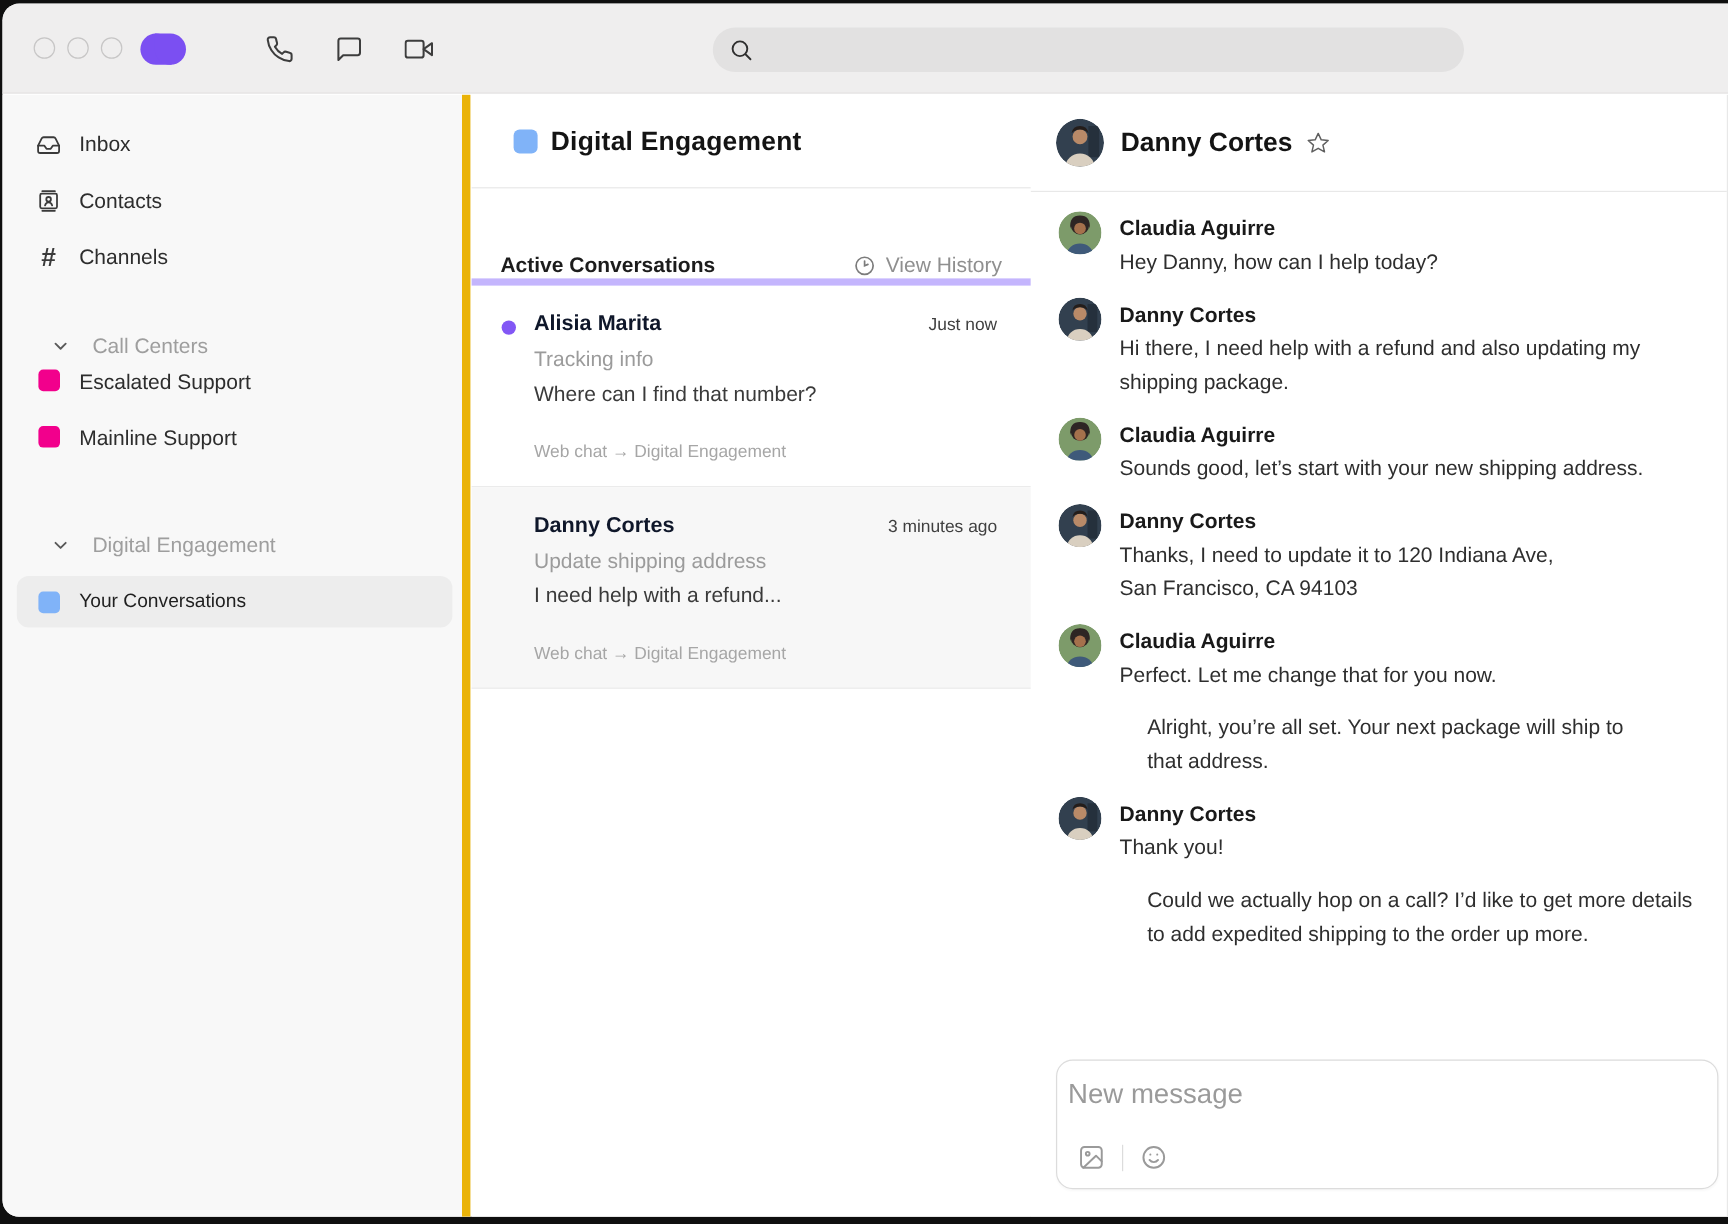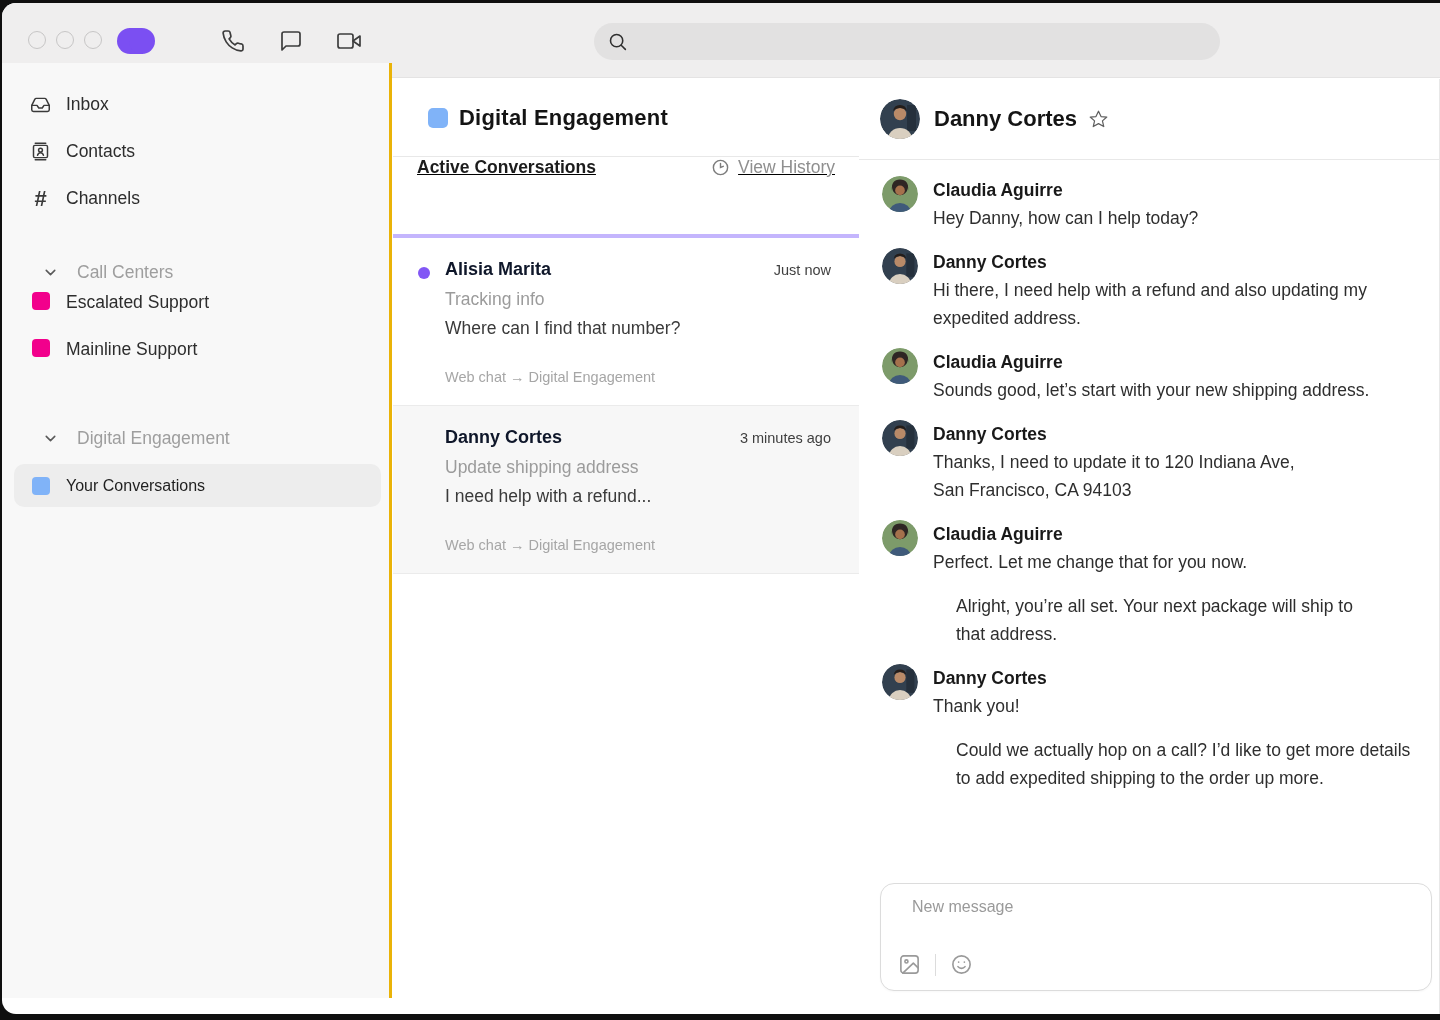--- a/index.html
+++ b/index.html
@@ -19,22 +19,22 @@
   .topicon { position:absolute; top:26px; width:24px; height:24px; color:#3d3d3d; }
   .ti-phone{left:219px;} .ti-chat{left:277px;} .ti-video{left:335px;}
   .searchwrap { position:absolute; left:592px; top:20px; width:626px; height:37px;
                 background:#e2e1e1; border-radius:19px; display:flex; align-items:center; }
   .search-icon { margin-left:13px; width:21px; height:21px; color:#2f2f2f; flex:none; }
   .searchwrap input { flex:1; border:none; outline:none; background:transparent;
                       font-size:16px; color:#333; padding:0 14px 0 9px;
                       font-family:"Liberation Sans",sans-serif; }
 
   
-  .sidebar { position:absolute; left:0; top:60px; width:390px; height:935px;
-             background:#f8f8f8; border-right:3px solid #eab308; }
+  .sidebar { position:absolute; left:0; top:76px; width:390px; height:935px;
+             background:#f8f8f8; border-right:7px solid #eab308; }
   .side-item { display:flex; align-items:center; height:47px; padding-left:28px;
                color:#2d2d2d; font-size:17.5px; cursor:pointer; }
   .side-item .sicon { width:21px; height:21px; color:#3a3a3a; margin-right:15px; flex:none; }
   .hashglyph { width:21px; margin-right:15px; font-size:22px; font-weight:600; color:#3a3a3a;
                text-align:center; line-height:21px; }
   .section-head { display:flex; align-items:center; height:40px; padding-left:40px;
                   color:#9e9e9e; font-size:17.5px; cursor:pointer; }
   .section-head .chev { width:17px; height:17px; margin-right:18px; color:#5a5a5a; flex:none; }
   .chan-item { display:flex; height:47px; padding-left:30px;
                color:#2d2d2d; font-size:17.5px; cursor:pointer; }
@@ -42,22 +42,22 @@
   .sel-pill { margin:6px 8px 0 12px; height:43px; border-radius:10px; background:#ededed;
               display:flex; align-items:center; padding-left:18px;text-align:right; }
   .mt-inbox{margin-top:18px;} .mt-sect1{margin-top:30px;} .mt-sect2{margin-top:32px;}
 
   
   .convpanel { position:absolute; left:391px; top:76px; width:466px; height:935px; background:#fff; }
   .conv-title-row { height:78px; border-bottom:1px solid #e8e8e8; display:flex;
                     align-items:center; padding-left:35px; }
   .blue-sq { width:20px; height:20px; border-radius:5px; margin-right:11px; flex:none; }
   .conv-title { font-size:22px; font-weight:700; color:#141414; letter-spacing:.2px; }
-  .list-head { height:81px; border-bottom:4px solid #c4b5fd; display:flex;
-               align-items:flex-start; padding:0 24px;text-decoration:underline; }
+  .list-head { height:81px; border-bottom:6px solid #c4b5fd; display:flex;
+               align-items:flex-end; padding:0 24px; }
   .list-head-title { font-size:17.5px; font-weight:700; color:#1c1c1c; }
   .view-history { margin-left:auto; display:flex; align-items:center; color:#8f8f8f;
                   font-size:17.5px; cursor:pointer; }
   .view-history .clock { width:19px; height:19px; margin-right:8px; color:#7c7c7c; }
   .conv-item { position:relative; padding:21px 28px 20px 52px; border-bottom:1px solid #ebebeb; cursor:pointer; }
   .conv-item.selected { background:#f7f7f7; }
   .dot { position:absolute; left:25px; top:29px; width:12px; height:12px; border-radius:50%; }
   .conv-row1 { display:flex; align-items:baseline; }
   .conv-name { font-size:18px; font-weight:700; color:#0f172a; }
   .conv-time { margin-left:auto; font-size:14.5px; color:#3f3f3f; }
@@ -77,22 +77,22 @@
   .msg .av { flex:none; margin-right:15px; }
   .msg-name { font-size:17.5px; font-weight:700; color:#191919; line-height:28px; }
   .msg-line { font-size:17.5px; color:#2e2e2e; line-height:28px; white-space:nowrap; }
   .followup { margin:14px 0 16px 74px; }
   .avatar { border-radius:50%; overflow:hidden; display:block; }
 
   
   .composer { position:absolute; left:21px; top:804px; width:552px; height:108px;
               border:1px solid #dcdcdc; border-radius:14px; background:#fff;
               box-shadow:0 1px 2px rgba(0,0,0,.03); }
-  .composer input { position:absolute; left:31px; top:14px; width:500px; border:none;
-                    outline:none; font-size:16px; color:#333;
+  .composer input { position:absolute; left:9px; top:14px; width:500px; border:none;
+                    outline:none; font-size:23px; color:#333;
                     font-family:"Liberation Sans",sans-serif; }
   .composer input::placeholder { color:#9a9a9a; }
   .comp-icons { position:absolute; left:17px; bottom:14px; display:flex; align-items:center; }
   .comp-icons .cicon { width:23px; height:23px; color:#9a9a9a; cursor:pointer; }
   .comp-div { width:1px; height:22px; background:#dcdcdc; margin:0 14px; }
 </style>
 </head>
 <body>
 
 <svg width="0" height="0" style="position:absolute">
@@ -263,21 +263,21 @@
         </div>
       </div>
 
       <div class="msg">
         <svg class="av avatar" width="36" height="36">
             <use href="#av-danny"></use>
           </svg>
         <div>
           <div class="msg-name">Danny Cortes</div>
           <div class="msg-line">Hi there, I need help with a refund and also updating my</div>
-          <div class="msg-line">expedited address.</div>
+          <div class="msg-line">shipping package.</div>
         </div>
       </div>
 
       <div class="msg">
         <svg class="av avatar" width="36" height="36">
             <use href="#av-claudia"></use>
           </svg>
         <div>
           <div class="msg-name">Claudia Aguirre</div>
           <div class="msg-line">Sounds good, let’s start with your new shipping address.</div>

